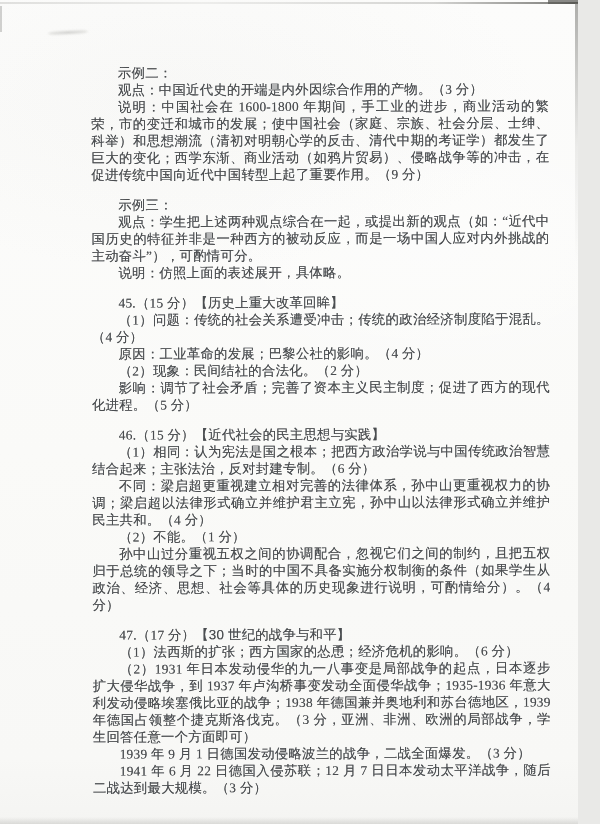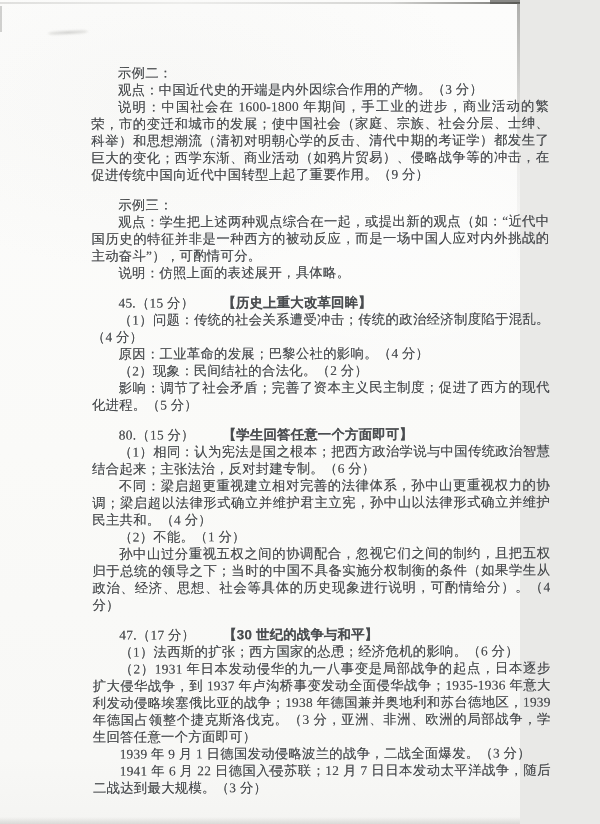--- a/index.html
+++ b/index.html
@@ -5,21 +5,21 @@
   html, body {
     margin: 0;
     padding: 0;
     width: 600px;
     height: 824px;
     overflow: hidden;
     background: #e9e9e7;
   }
   .page {
     position: relative;
-    width: 520px;
+    width: 578px;
     height: 824px;
     background: linear-gradient(180deg, #fcfcfb 0%, #fafaf8 55%, #f8f8f6 92%, #f4f4f2 100%);
     font-family: "Liberation Serif", "DejaVu Serif", serif;
     color: #4a4d50;
   }
   
   .artifact { pointer-events: none; }
   .top-edge-line {
     position: absolute; top: 2px; left: 0; right: 0; height: 2px;
     background: linear-gradient(90deg,
@@ -69,24 +69,23 @@
     text-align: justify;
     text-shadow: 0 0 0.5px rgba(74,77,80,0.65);
     transform: rotate(-0.15deg);
   }
   .content p {
     margin: 0;
     text-indent: 2em;
   }
   section.gap { margin-top: 13px; display: block; }
   .sec-title {
-    font-weight: bold;
+    font-weight: normal;
     font-family: "Liberation Sans", "DejaVu Sans", sans-serif;
     letter-spacing: 0.2px;
-    margin-left: 28px;
   }
   .page-num {
     position: absolute;
     bottom: 50px;
     left: 0; right: 0;
     padding-left: 22px;
     text-align: center;
     font-size: 11px;
     color: #6b6e71;
     font-family: "Liberation Serif", "DejaVu Serif", serif;
@@ -121,21 +120,21 @@
 
     <section class="gap">
       <p><span>45.（15 分）</span><span class="sec-title">【历史上重大改革回眸】</span></p>
       <p>（1）问题：传统的社会关系遭受冲击；传统的政治经济制度陷于混乱。（4 分）</p>
       <p>原因：工业革命的发展；巴黎公社的影响。（4 分）</p>
       <p>（2）现象：民间结社的合法化。（2 分）</p>
       <p>影响：调节了社会矛盾；完善了资本主义民主制度；促进了西方的现代化进程。（5 分）</p>
     </section>
 
     <section class="gap">
-      <p><span>80.（15 分）</span><span class="sec-title">【学生回答任意一个方面即可】</span></p>
+      <p><span>46.（15 分）</span><span class="sec-title">【近代社会的民主思想与实践】</span></p>
       <p>（1）相同：认为宪法是国之根本；把西方政治学说与中国传统政治智慧结合起来；主张法治，反对封建专制。（6 分）</p>
       <p>不同：梁启超更重视建立相对完善的法律体系，孙中山更重视权力的协调；梁启超以法律形式确立并维护君主立宪，孙中山以法律形式确立并维护民主共和。（4 分）</p>
       <p>（2）不能。（1 分）</p>
       <p>孙中山过分重视五权之间的协调配合，忽视它们之间的制约，且把五权归于总统的领导之下；当时的中国不具备实施分权制衡的条件（如果学生从政治、经济、思想、社会等具体的历史现象进行说明，可酌情给分）。（4 分）</p>
     </section>
 
     <section class="gap">
       <p><span>47.（17 分）</span><span class="sec-title">【30 世纪的战争与和平】</span></p>
       <p>（1）法西斯的扩张；西方国家的怂恿；经济危机的影响。（6 分）</p>
       <p>（2）1931 年日本发动侵华的九一八事变是局部战争的起点，日本逐步扩大侵华战争，到 1937 年卢沟桥事变发动全面侵华战争；1935-1936 年意大利发动侵略埃塞俄比亚的战争；1938 年德国兼并奥地利和苏台德地区，1939 年德国占领整个捷克斯洛伐克。（3 分，亚洲、非洲、欧洲的局部战争，学生回答任意一个方面即可）</p>

